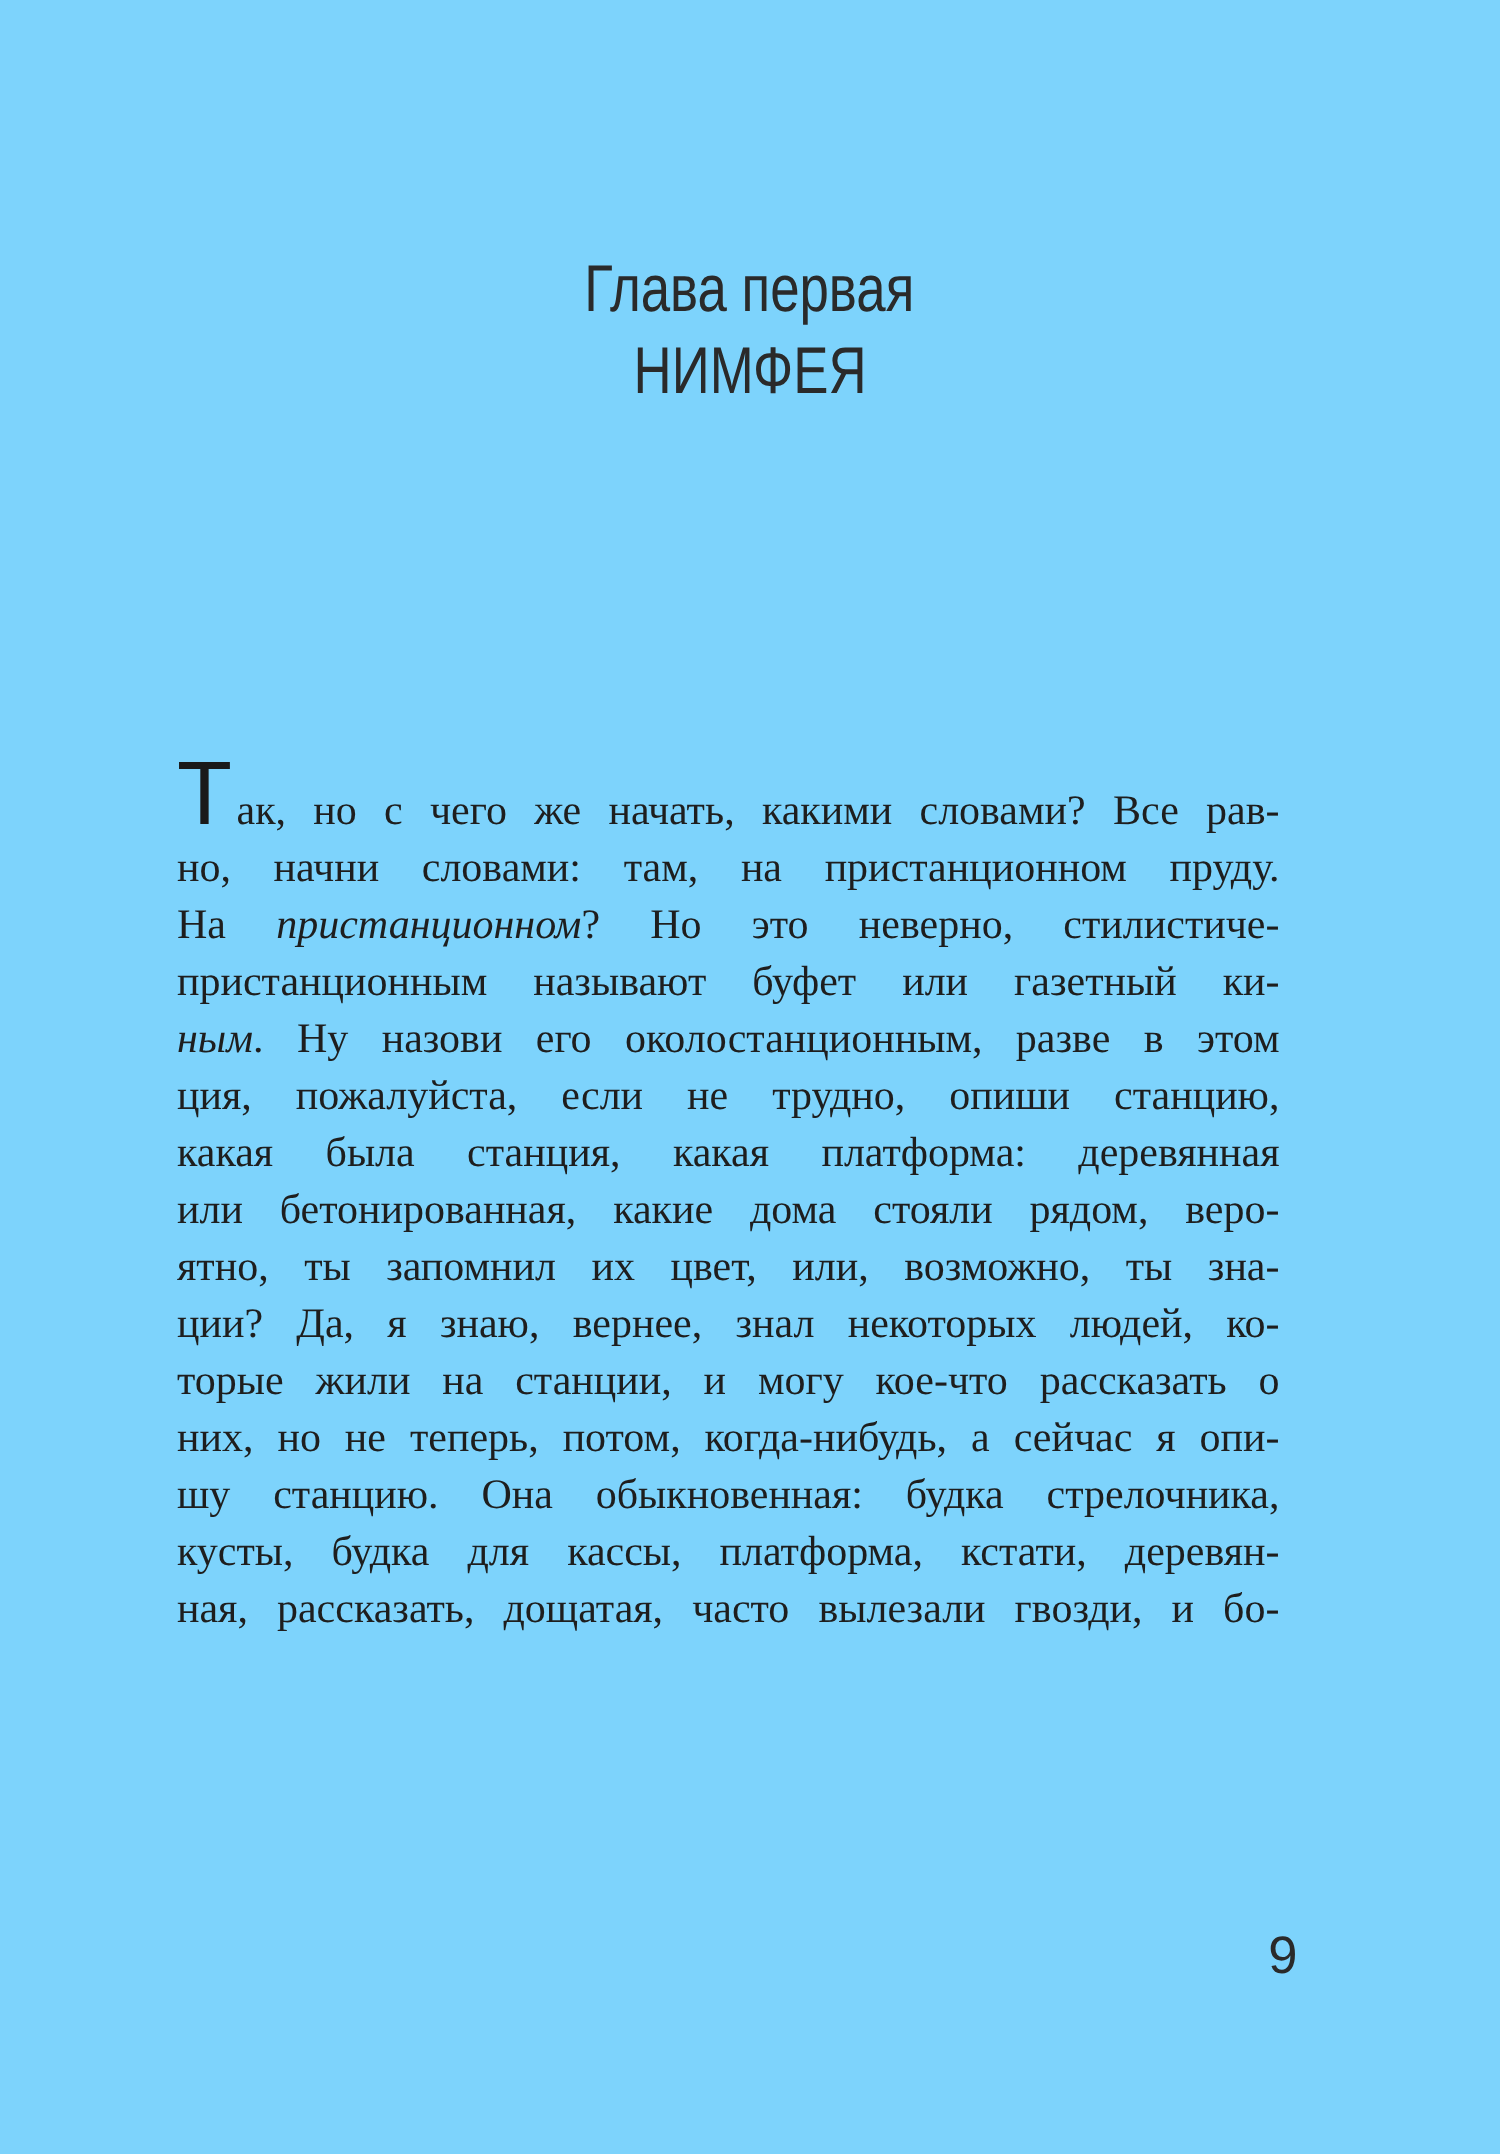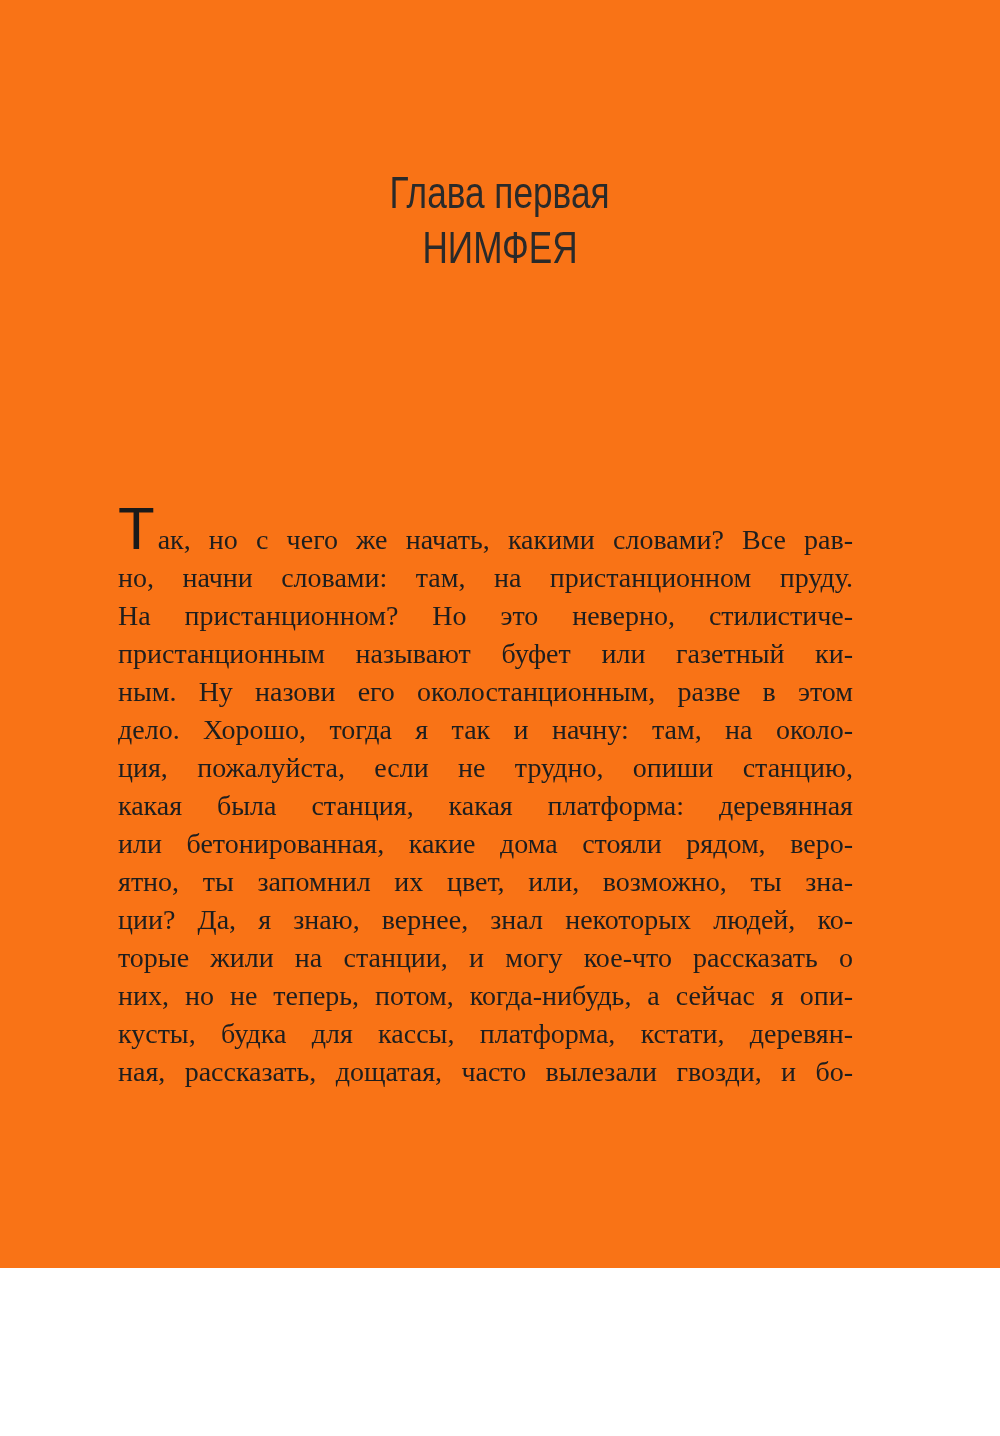--- a/index.html
+++ b/index.html
@@ -3,22 +3,22 @@
 <meta charset="utf-8">
 <style>
   html, body {
     margin: 0;
     padding: 0;
     background: #ffffff;
   }
   .page {
     position: relative;
     width: 1000px;
-    height: 1268px;
-    background: #f97316;
+    height: 1436px;
+    background: #7dd3fc;
     overflow: hidden;
     font-family: "Liberation Serif", serif;
   }
   .chapter-heading {
     position: absolute;
     top: 165px;
     left: 0;
     width: 1000px;
     text-align: center;
     font-family: "Liberation Sans", sans-serif;
@@ -41,20 +41,21 @@
     font-size: 28px;
     line-height: 38px;
     color: #1e1e1e;
   }
   .line {
     text-align: justify;
     text-align-last: justify;
     white-space: normal;
   }
   .line .italic {
+    font-style: italic;
   }
   .drop-cap {
     font-family: "Liberation Sans", sans-serif;
     font-style: normal;
     font-weight: 400;
     font-size: 60px;
     line-height: 38px;
     color: #1a1a1a;
     padding-right: 3px;
   }
@@ -83,27 +84,27 @@
       <span class="condensed">НИМФЕЯ</span>
     </div>
   </div>
 
   <div class="body-text" id="body-text">
       <div class="line"><span class="drop-cap">Т</span><span class="">ак, но с чего же начать, какими словами? Все рав-</span></div>
       <div class="line"><span class="">но, начни словами: там, на пристанционном пруду.</span></div>
       <div class="line"><span class="">На </span><span class="italic">пристанционном</span><span class="">? Но это неверно, стилистиче-</span></div>
       <div class="line"><span class="">пристанционным называют буфет или газетный ки-</span></div>
       <div class="line"><span class="italic">ным</span><span class="">. Ну назови его околостанционным, разве в этом</span></div>
-      <div class="line"><span class="">дело. Хорошо, тогда я так и начну: там, на около-</span></div>
       <div class="line"><span class="">ция, пожалуйста, если не трудно, опиши станцию,</span></div>
       <div class="line"><span class="">какая была станция, какая платформа: деревянная</span></div>
       <div class="line"><span class="">или бетонированная, какие дома стояли рядом, веро-</span></div>
       <div class="line"><span class="">ятно, ты запомнил их цвет, или, возможно, ты зна-</span></div>
       <div class="line"><span class="">ции? Да, я знаю, вернее, знал некоторых людей, ко-</span></div>
       <div class="line"><span class="">торые жили на станции, и могу кое-что рассказать о</span></div>
       <div class="line"><span class="">них, но не теперь, потом, когда-нибудь, а сейчас я опи-</span></div>
+      <div class="line"><span class="">шу станцию. Она обыкновенная: будка стрелочника,</span></div>
       <div class="line"><span class="">кусты, будка для кассы, платформа, кстати, деревян-</span></div>
       <div class="line"><span class="">ная, рассказать, дощатая, часто вылезали гвозди, и бо-</span></div>
     </div>
 
   <div class="page-number">9</div>
 
 </div>
 
 </body></html>

